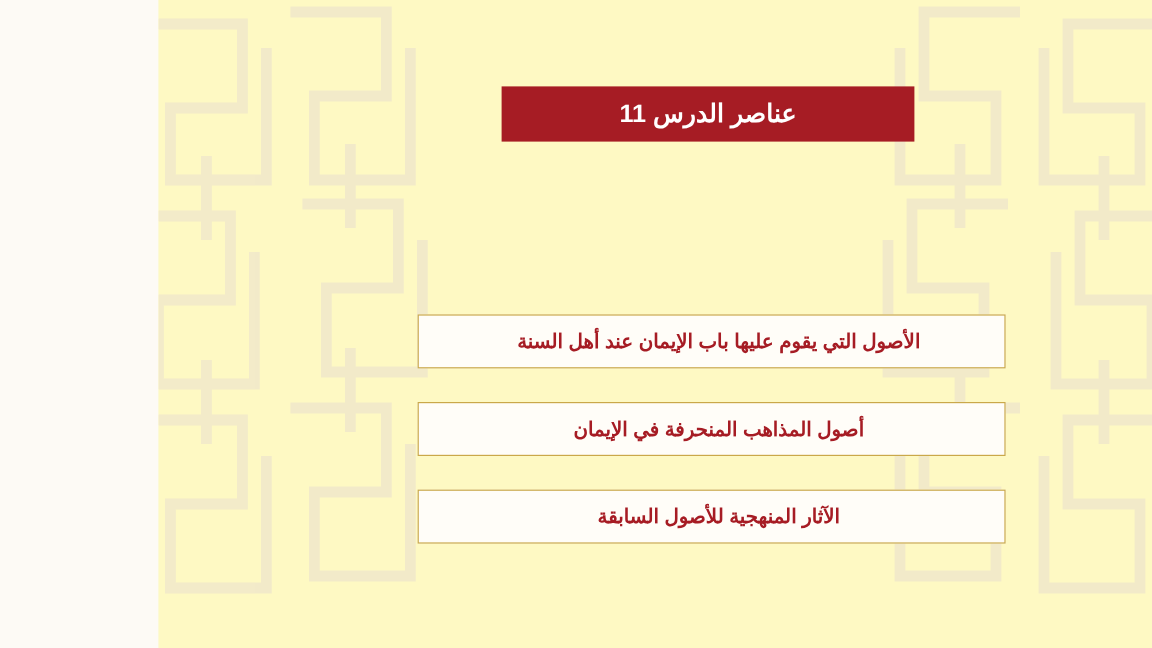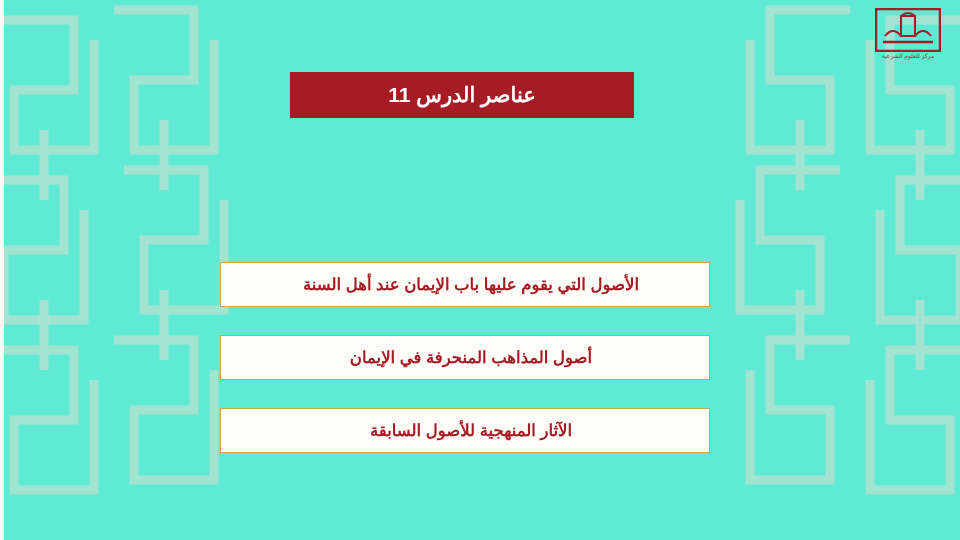--- a/index.html
+++ b/index.html
@@ -9,23 +9,23 @@
   body {
     width: 960px;
     height: 540px;
     overflow: hidden;
     font-family: "Liberation Sans", sans-serif;
     background: #fdfaf5;
   }
 
   .slide {
     position: relative;
-    width: 956px;
+    width: 828px;
     height: 540px;
-    background: #5eead4;
+    background: #fef9c3;
     overflow: hidden;
   }
 
   
   .watermark {
     position: absolute;
     top: 0;
     height: 540px;
     opacity: 0.5;
     pointer-events: none;

